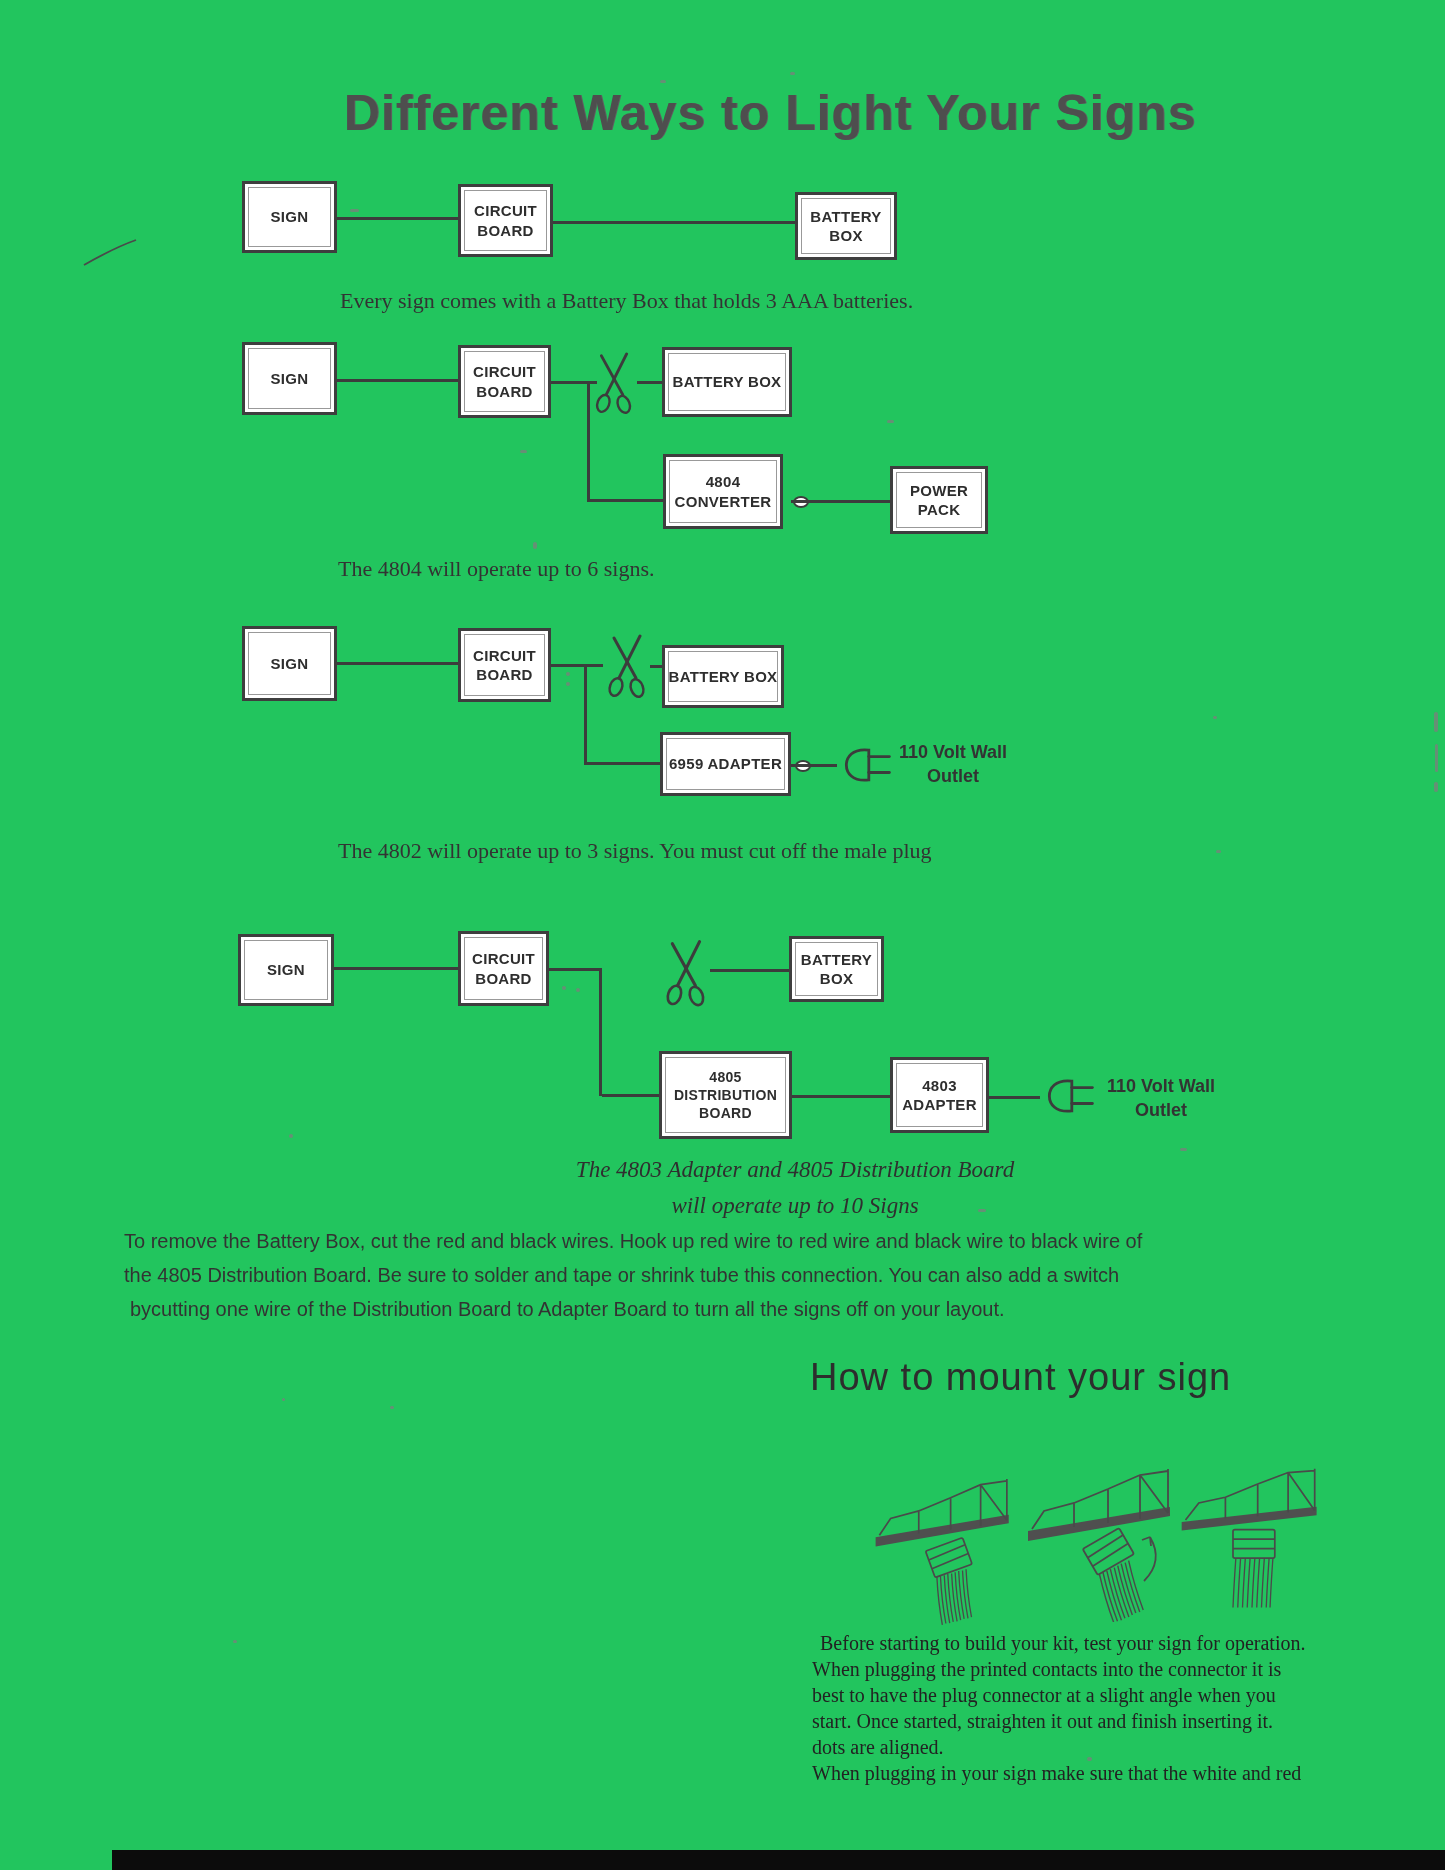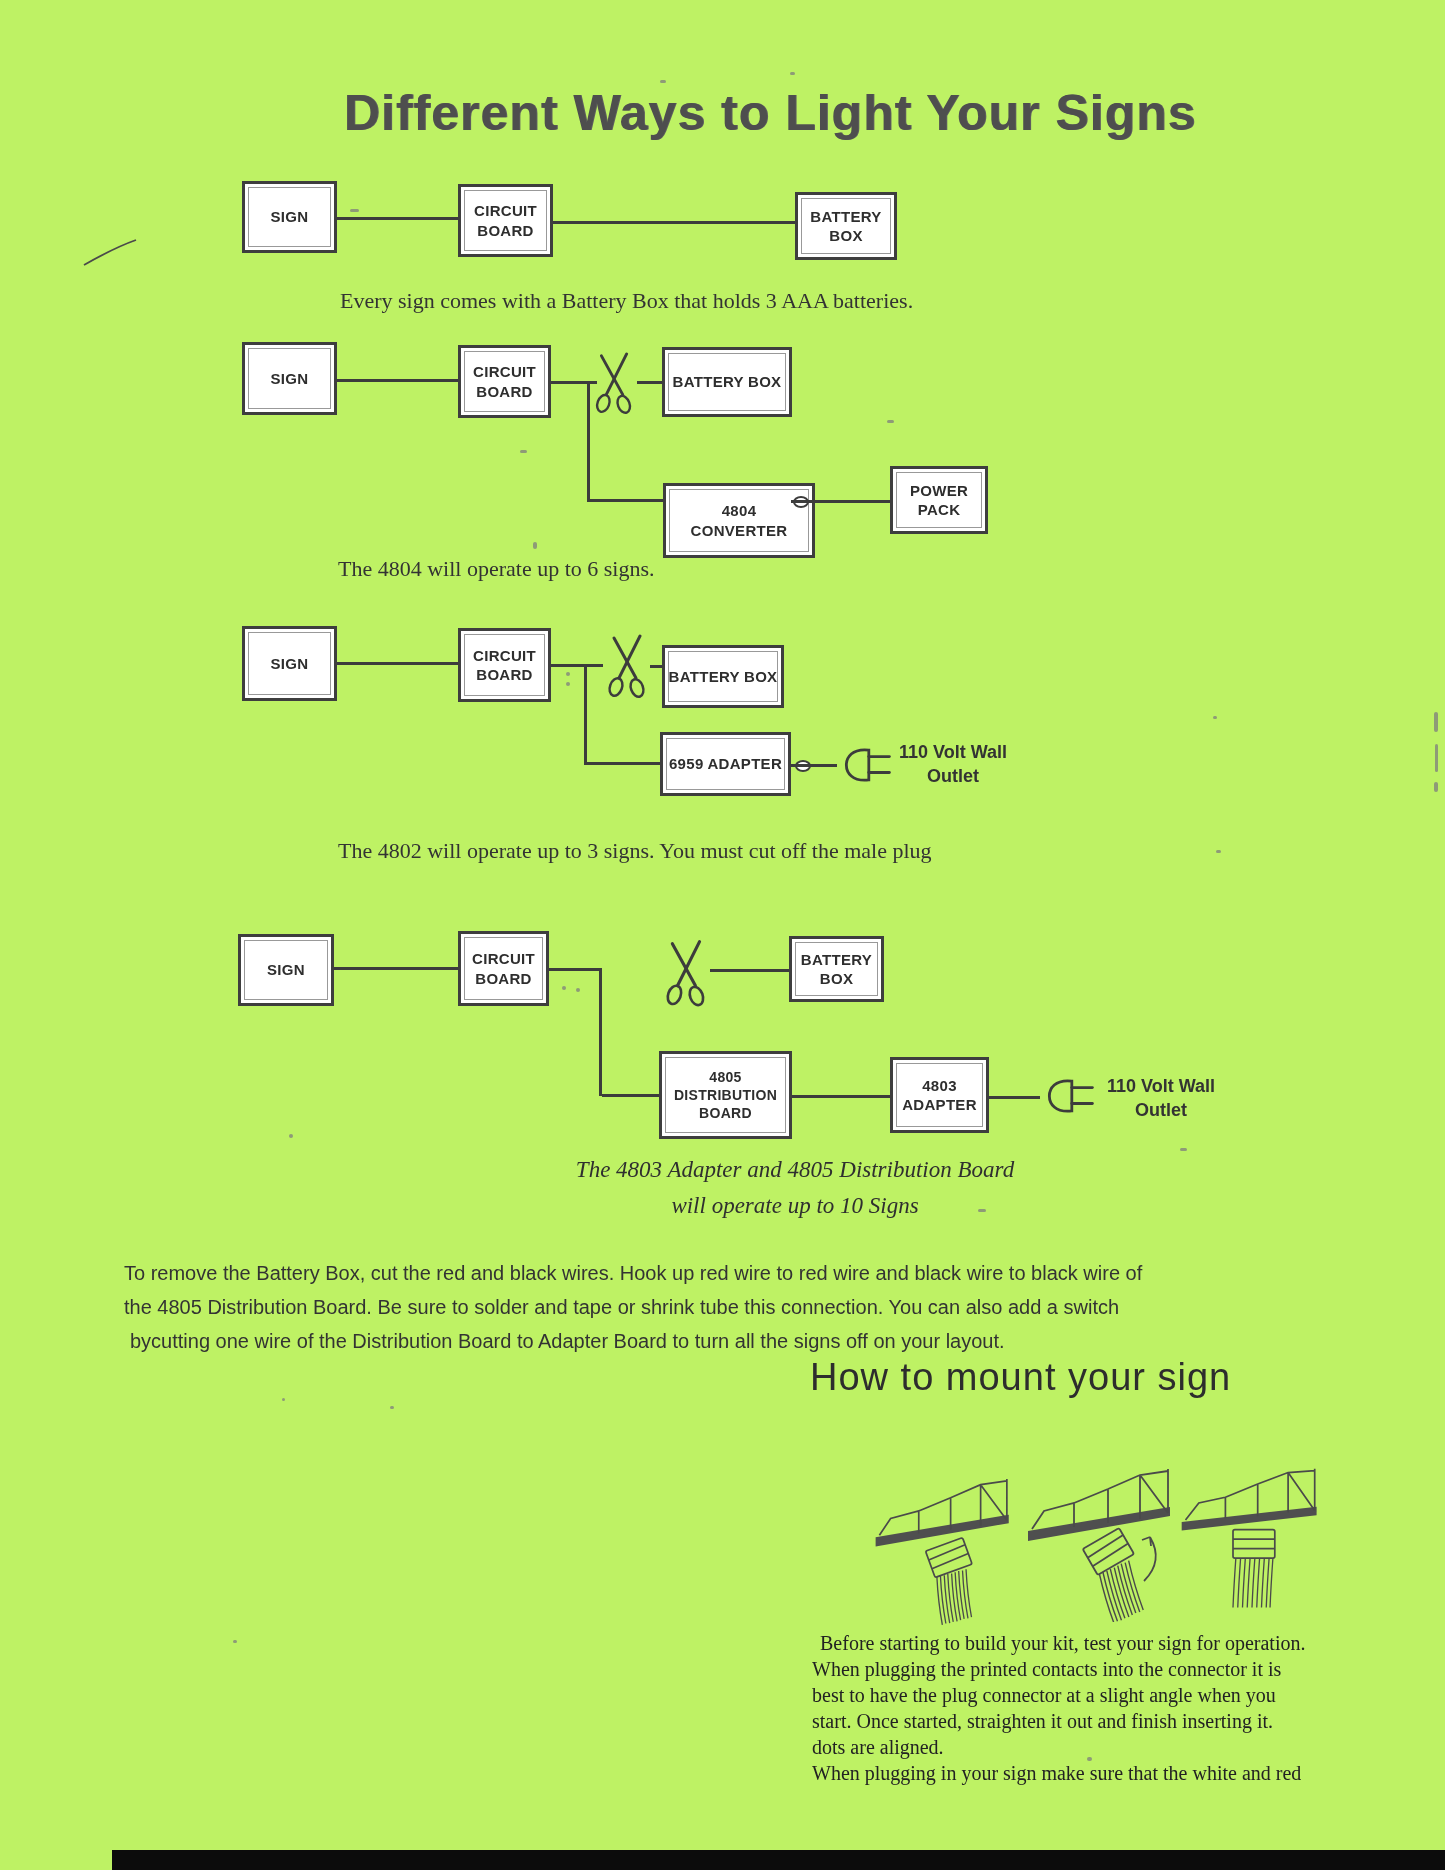--- a/index.html
+++ b/index.html
@@ -1,32 +1,32 @@
 <!DOCTYPE html>
 <html><head>
 <meta charset="utf-8">
 <style>
   html,body{margin:0;padding:0;background:#e8e8e6;}
-  .page{position:relative;width:1445px;height:1870px;background:#bef264;overflow:hidden;
+  .page{position:relative;width:1445px;height:1870px;background:#22c55e;overflow:hidden;
         font-family:"Liberation Sans",sans-serif;color:#3a3a3a;}
   .title{position:absolute;left:270px;top:84px;width:1000px;margin:0;text-align:center;
          font-size:50px;font-weight:bold;color:#4e4e4e;letter-spacing:1px;
          text-shadow:1px 0 0 #5f5f5f;}
   .dbox{position:absolute;background:#fff;border:3px solid #3e3e3e;
         box-shadow:inset 0 0 0 3px #fff, inset 0 0 0 4px #999;
         display:flex;flex-direction:column;align-items:center;justify-content:center;
         text-align:center;font-size:15px;font-weight:bold;color:#2e2e2e;line-height:1.3;
         letter-spacing:.3px;box-sizing:border-box;}
   .wh{position:absolute;height:3px;background:#3c3c3c;}
   .wv{position:absolute;width:3px;background:#3c3c3c;}
   .oval{position:absolute;width:12px;height:8px;border:2px solid #3c3c3c;border-radius:50%;background:#fff;}
   .cap{position:absolute;font-size:22px;color:#333;font-family:Liberation Serif, serif;}
   .cap div{white-space:nowrap;}
   .ital{font-style:italic;text-align:center;color:#2f2f2f;font-size:23px;line-height:36px;}
-  .note{position:absolute;font-size:20px;color:#333;line-height:34px;margin-top:32px;}
+  .note{position:absolute;font-size:20px;color:#333;line-height:34px;}
   .outlet{position:absolute;font-size:18px;font-weight:600;color:#333;text-align:center;line-height:1.35;}
   .mount-h{position:absolute;font-size:38px;color:#2d2d2d;letter-spacing:1px;white-space:nowrap;}
   .snote{position:absolute;font-family:"Liberation Serif",serif;font-size:20px;line-height:26px;color:#222;}
   .snote div:first-child{text-indent:8px;}
   .sci{position:absolute;}
   .sci line{stroke:#3c3c3c;stroke-width:3;stroke-linecap:round;}
   .sci ellipse{stroke:#3c3c3c;stroke-width:2.5;fill:none;}
   .plug{position:absolute;}
   .plug path,.plug line{stroke:#3c3c3c;stroke-width:3;fill:none;stroke-linecap:round;}
   .sketch{position:absolute;}
@@ -73,21 +73,21 @@
       <line x1="34" y1="2" x2="13" y2="44"></line>
     <ellipse cx="10" cy="53" rx="6" ry="9" transform="rotate(20 10 53)"></ellipse>
     <ellipse cx="31" cy="54" rx="6" ry="9" transform="rotate(-20 31 54)"></ellipse>
   </svg>
   <div class="wh" style="left:637px;top:381px;width:25px"></div>
   <div class="dbox" style="left:662px;top:347px;width:130px;height:70px">
     <span>BATTERY BOX</span>
   </div>
   <div class="wv" style="left:587px;top:382px;height:117px"></div>
   <div class="wh" style="left:587px;top:499px;width:78px"></div>
-  <div class="dbox" style="left:663px;top:483px;width:152px;height:75px">
+  <div class="dbox" style="left:663px;top:454px;width:120px;height:75px">
     <span>4804</span>
     <span>CONVERTER</span>
   </div>
   <div class="oval" style="left:793px;top:496px"></div>
   <div class="wh" style="left:791px;top:500px;width:99px"></div>
   <div class="dbox" style="left:890px;top:466px;width:98px;height:68px">
     <span>POWER</span>
     <span>PACK</span>
   </div>
 

